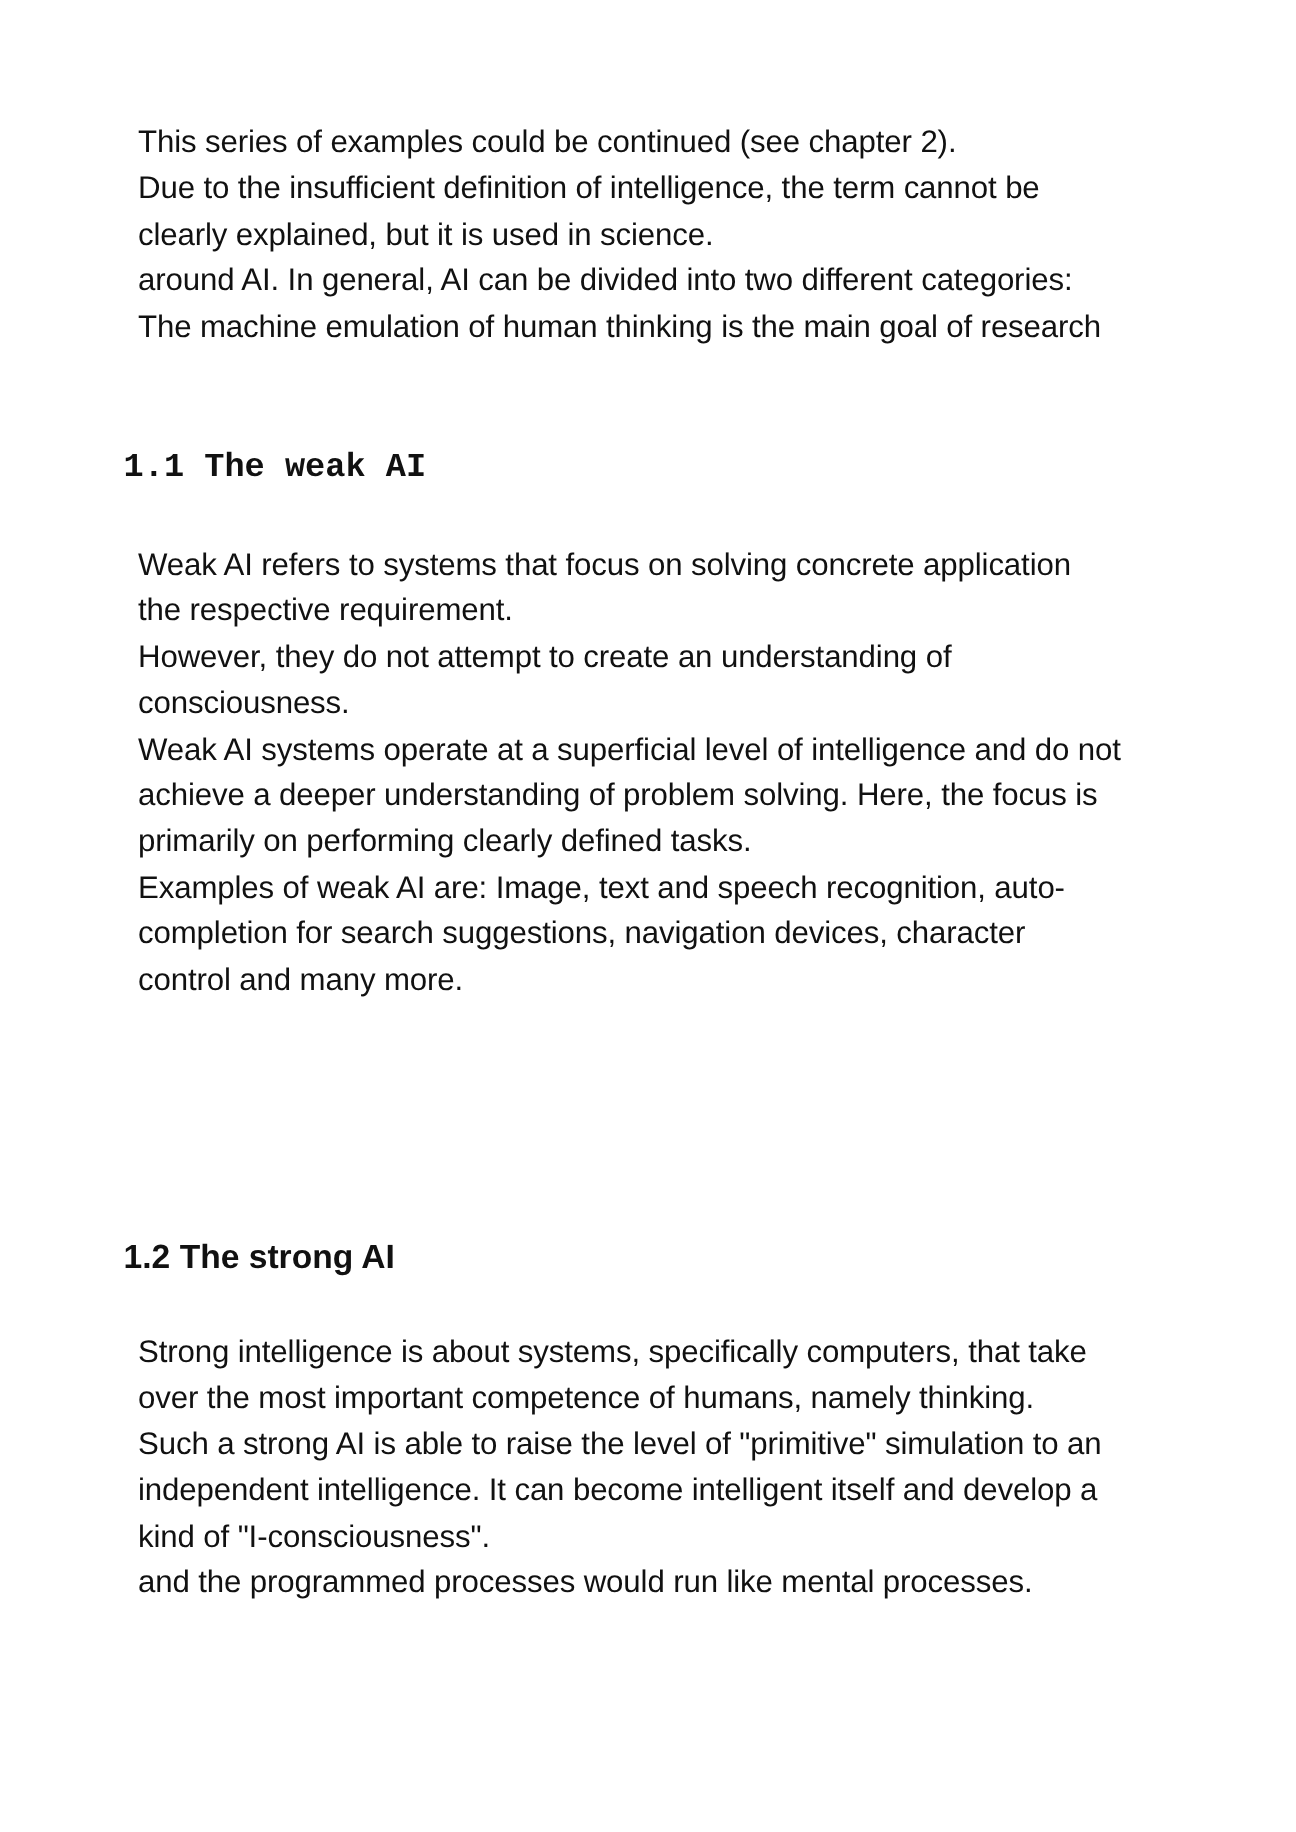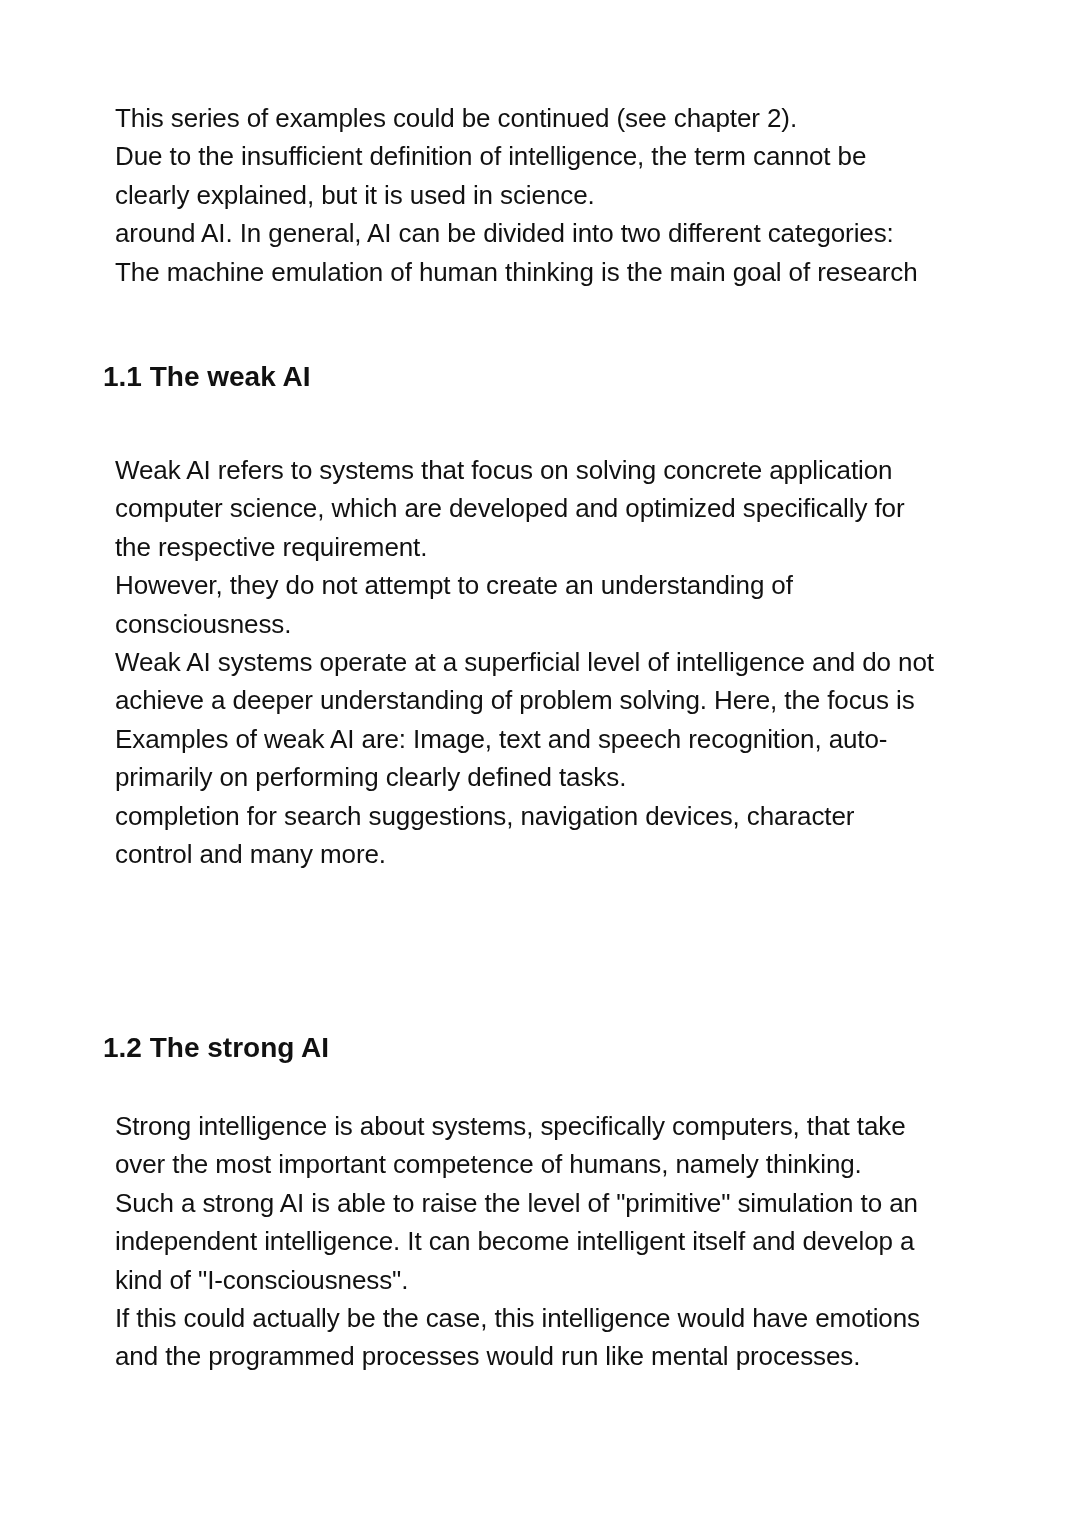--- a/index.html
+++ b/index.html
@@ -32,21 +32,21 @@
     .heading {
       display: block;
       font-size: 28px;
       font-weight: bold;
       line-height: 38px;
       height: 38px;
       white-space: nowrap;
     }
     .block { display: block; margin-left: 12px; }
     #intro { position: absolute; top: 0; }
-    #h-weak { position: absolute; top: 259px; }
+    #h-weak { position: absolute; top: 273px; font-family: Liberation Mono, monospace; }
     #weak-body { position: absolute; top: 352px; }
     #h-strong { position: absolute; top: 930px; }
     #strong-body { position: absolute; top: 1008px; }
   </style>
 </head>
 <body>
 
 <div class="page">
 
   <div id="intro" class="block">
@@ -54,37 +54,35 @@
     <span class="line">Due to the insufficient definition of intelligence, the term cannot be</span>
     <span class="line">clearly explained, but it is used in science.</span>
     <span class="line">around AI. In general, AI can be divided into two different categories:</span>
     <span class="line">The machine emulation of human thinking is the main goal of research</span>
   </div>
 
   <h2 id="h-weak" class="heading" style="margin:0;">1.1 The weak AI</h2>
 
   <div id="weak-body" class="block">
     <span class="line">Weak AI refers to systems that focus on solving concrete application</span>
-    <span class="line">computer science, which are developed and optimized specifically for</span>
     <span class="line">the respective requirement.</span>
     <span class="line">However, they do not attempt to create an understanding of</span>
     <span class="line">consciousness.</span>
     <span class="line">Weak AI systems operate at a superficial level of intelligence and do not</span>
     <span class="line">achieve a deeper understanding of problem solving. Here, the focus is</span>
+    <span class="line">primarily on performing clearly defined tasks.</span>
     <span class="line">Examples of weak AI are: Image, text and speech recognition, auto-</span>
-    <span class="line">primarily on performing clearly defined tasks.</span>
     <span class="line">completion for search suggestions, navigation devices, character</span>
     <span class="line">control and many more.</span>
   </div>
 
   <h2 id="h-strong" class="heading" style="margin:0;">1.2 The strong AI</h2>
 
   <div id="strong-body" class="block">
     <span class="line">Strong intelligence is about systems, specifically computers, that take</span>
     <span class="line">over the most important competence of humans, namely thinking.</span>
     <span class="line">Such a strong AI is able to raise the level of "primitive" simulation to an</span>
     <span class="line">independent intelligence. It can become intelligent itself and develop a</span>
     <span class="line">kind of "I-consciousness".</span>
-    <span class="line">If this could actually be the case, this intelligence would have emotions</span>
     <span class="line">and the programmed processes would run like mental processes.</span>
   </div>
 
 </div>
 
 </body></html>

